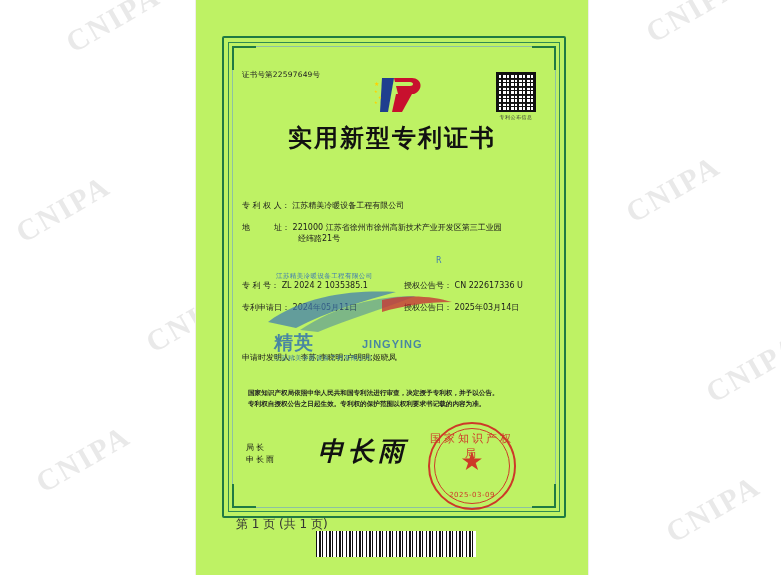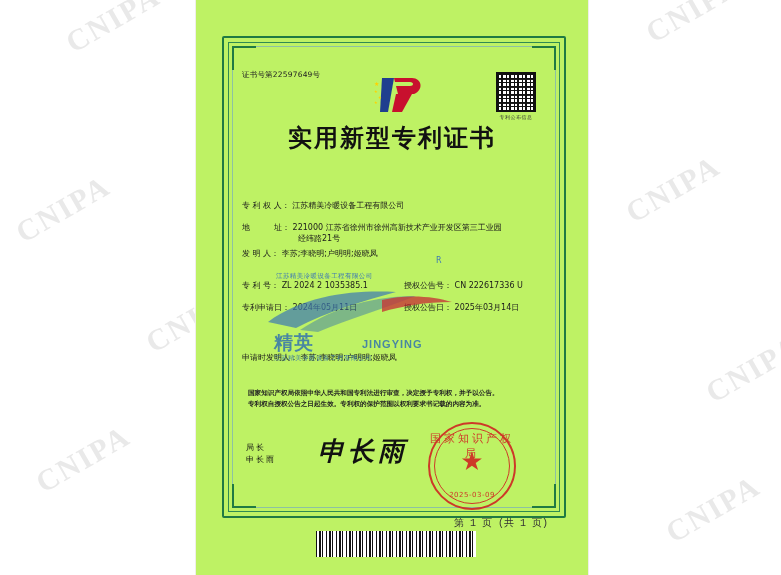--- a/index.html
+++ b/index.html
@@ -307,24 +307,23 @@
     font-size: 7px;
     letter-spacing: 0.5px;
     color: #d02020;
   }
 
   #page-num {
     position: absolute;
     left: 0;
     top: 466px;
     width: 312px;
-    text-align: right;
-    font-size: 10px;
+    text-align: left;
+    font-size: 12px;
     color: #333;
-    font-family: Liberation Mono, monospace;
   }
 
   
   #barcode {
     position: absolute;
     left: 120px;
     bottom: 18px;
     width: 160px;
     height: 26px;
     background-image: repeating-linear-gradient(
@@ -393,24 +392,20 @@
         <span>专 利 权 人：</span>
         <span>江苏精美冷暖设备工程有限公司</span>
       </div>
 
       <div class="row" style="top:172px;">
         <span>地　　　址：</span>
         <span>221000 江苏省徐州市徐州高新技术产业开发区第三工业园</span>
         <span class="cont">经纬路21号</span>
       </div>
 
-      <div class="row" style="top:198px;">
-        <span>发 明 人：</span>
-        <span>李苏;李晓明;户明明;姬晓凤</span>
-      </div>
 
       <div class="row2" style="left:6px; top:230px;">
         <span>专 利 号：</span>
         <span>ZL 2024 2 1035385.1</span>
       </div>
       <div class="row2" style="left:168px; top:230px;">
         <span>授权公告号：</span>
         <span>CN 222617336 U</span>
       </div>
 

